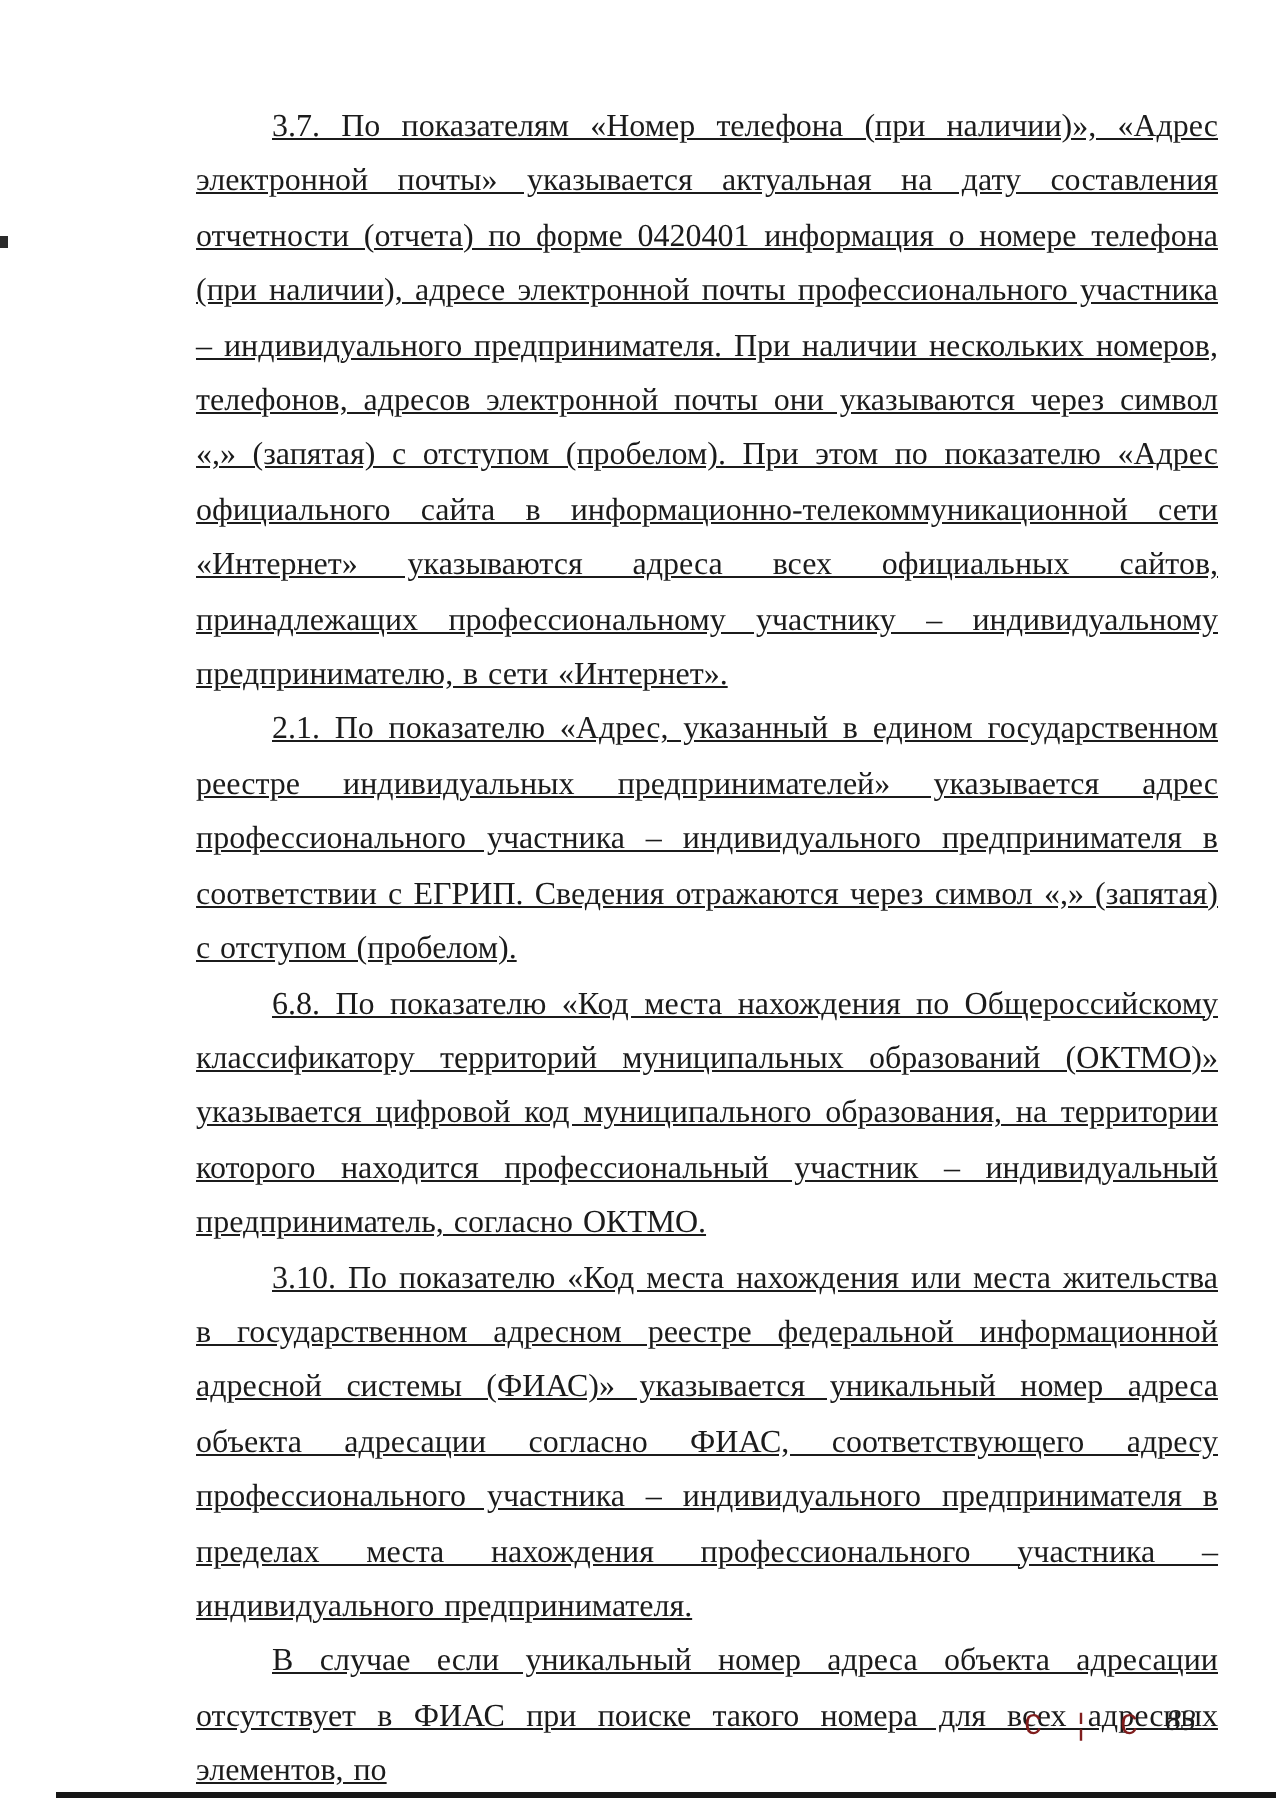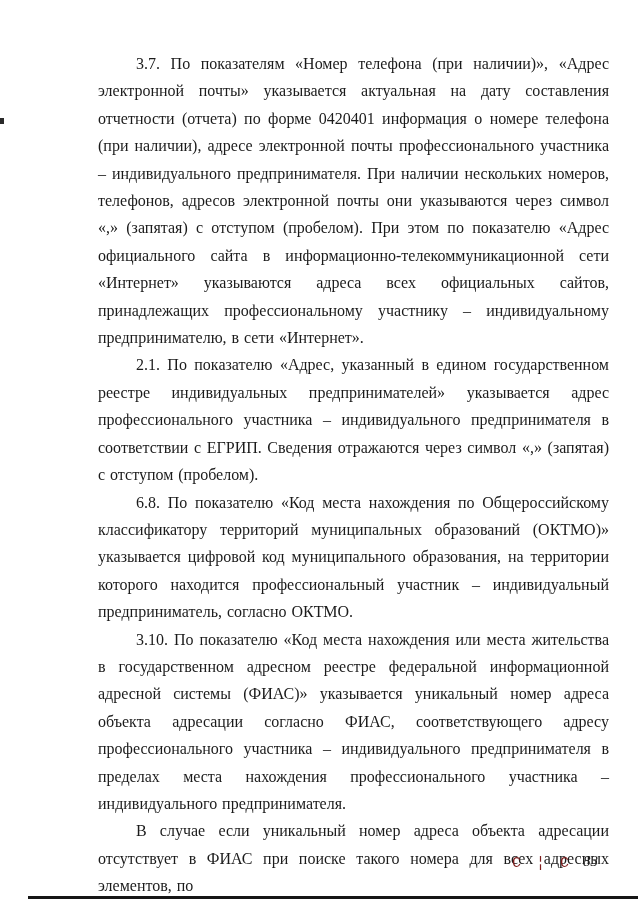--- a/index.html
+++ b/index.html
@@ -28,20 +28,21 @@
     font-size: 16px;
     line-height: 27.4px;
     text-align: justify;
     word-spacing: 0.06em;
   }
   .para {
     margin: 0;
   }
   .para.indent {
     text-indent: 38px;
+    text-decoration: underline;
   }
   .footer-artifact {
     position: absolute;
     right: 68px;
     bottom: 33px;
     font-size: 15px;
     letter-spacing: 3px;
     color: #7f1d1d;
     font-family: Liberation Mono, monospace;
   }

